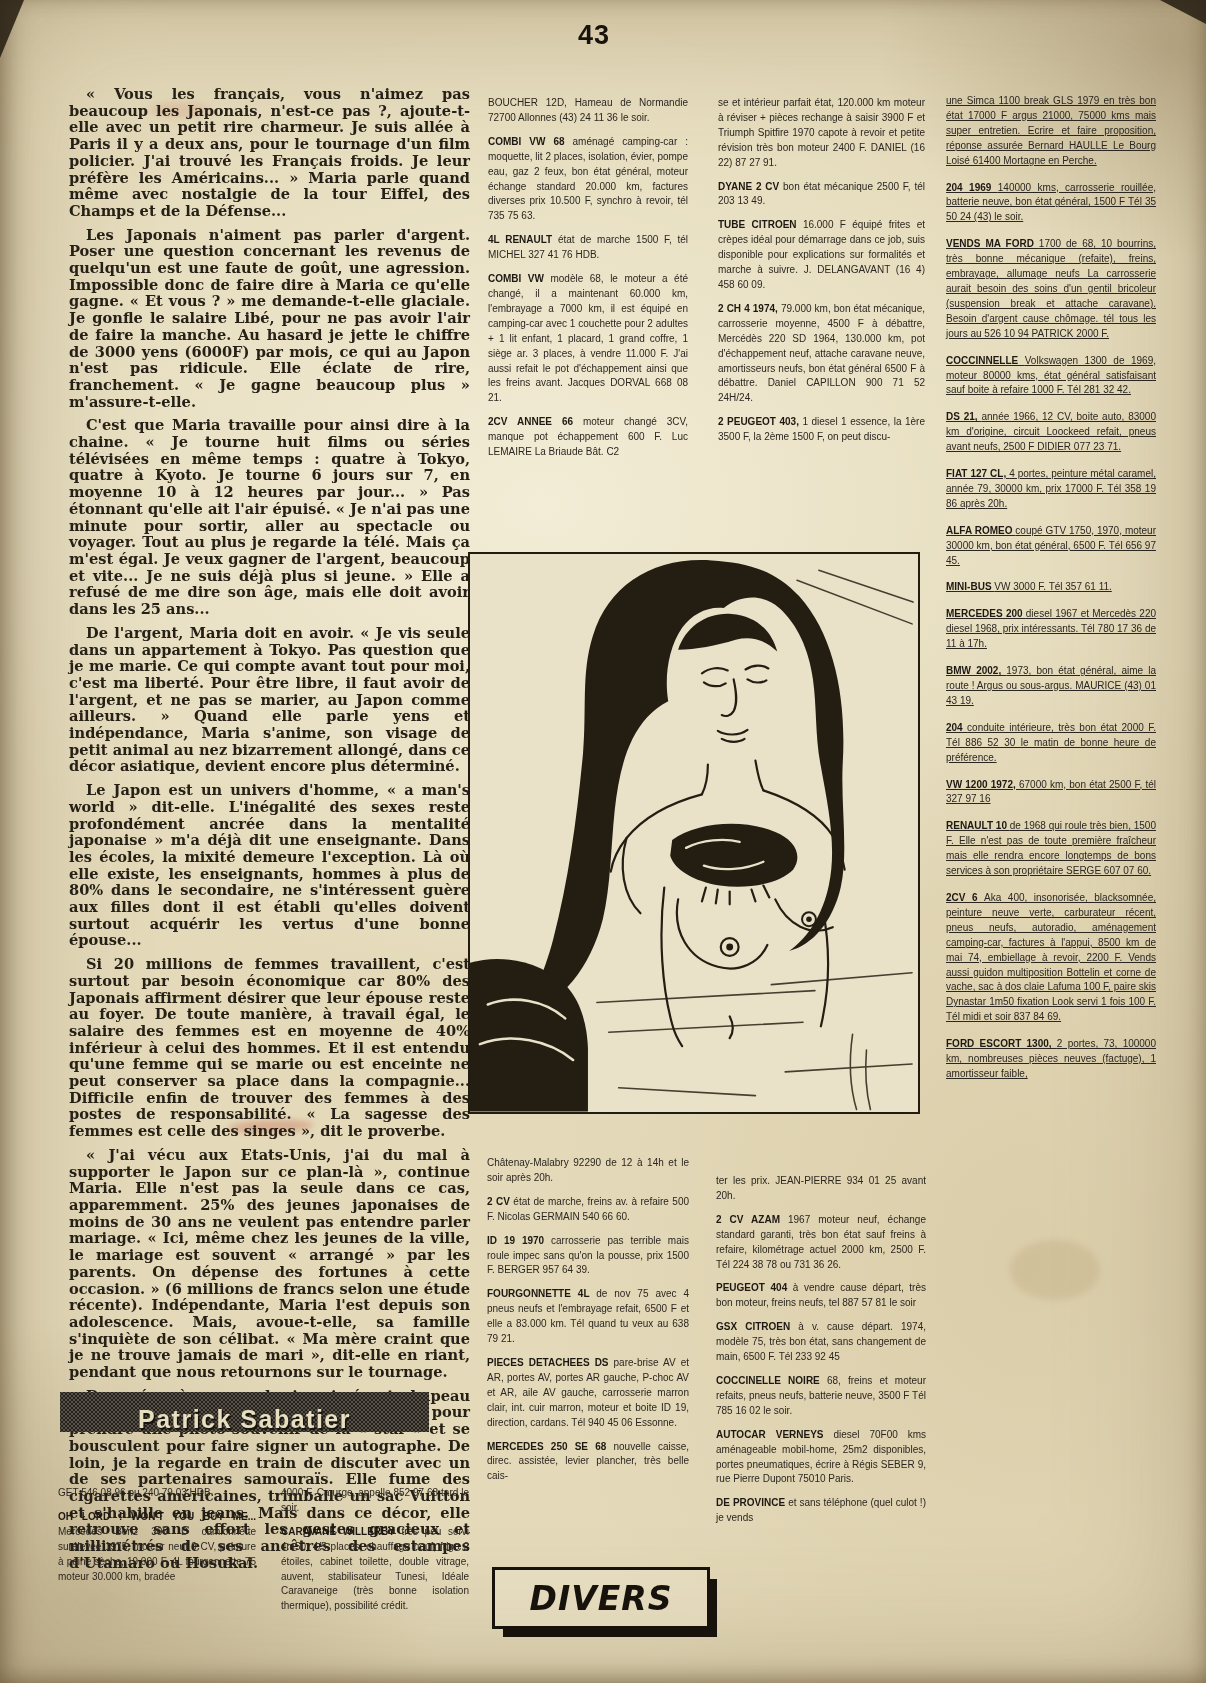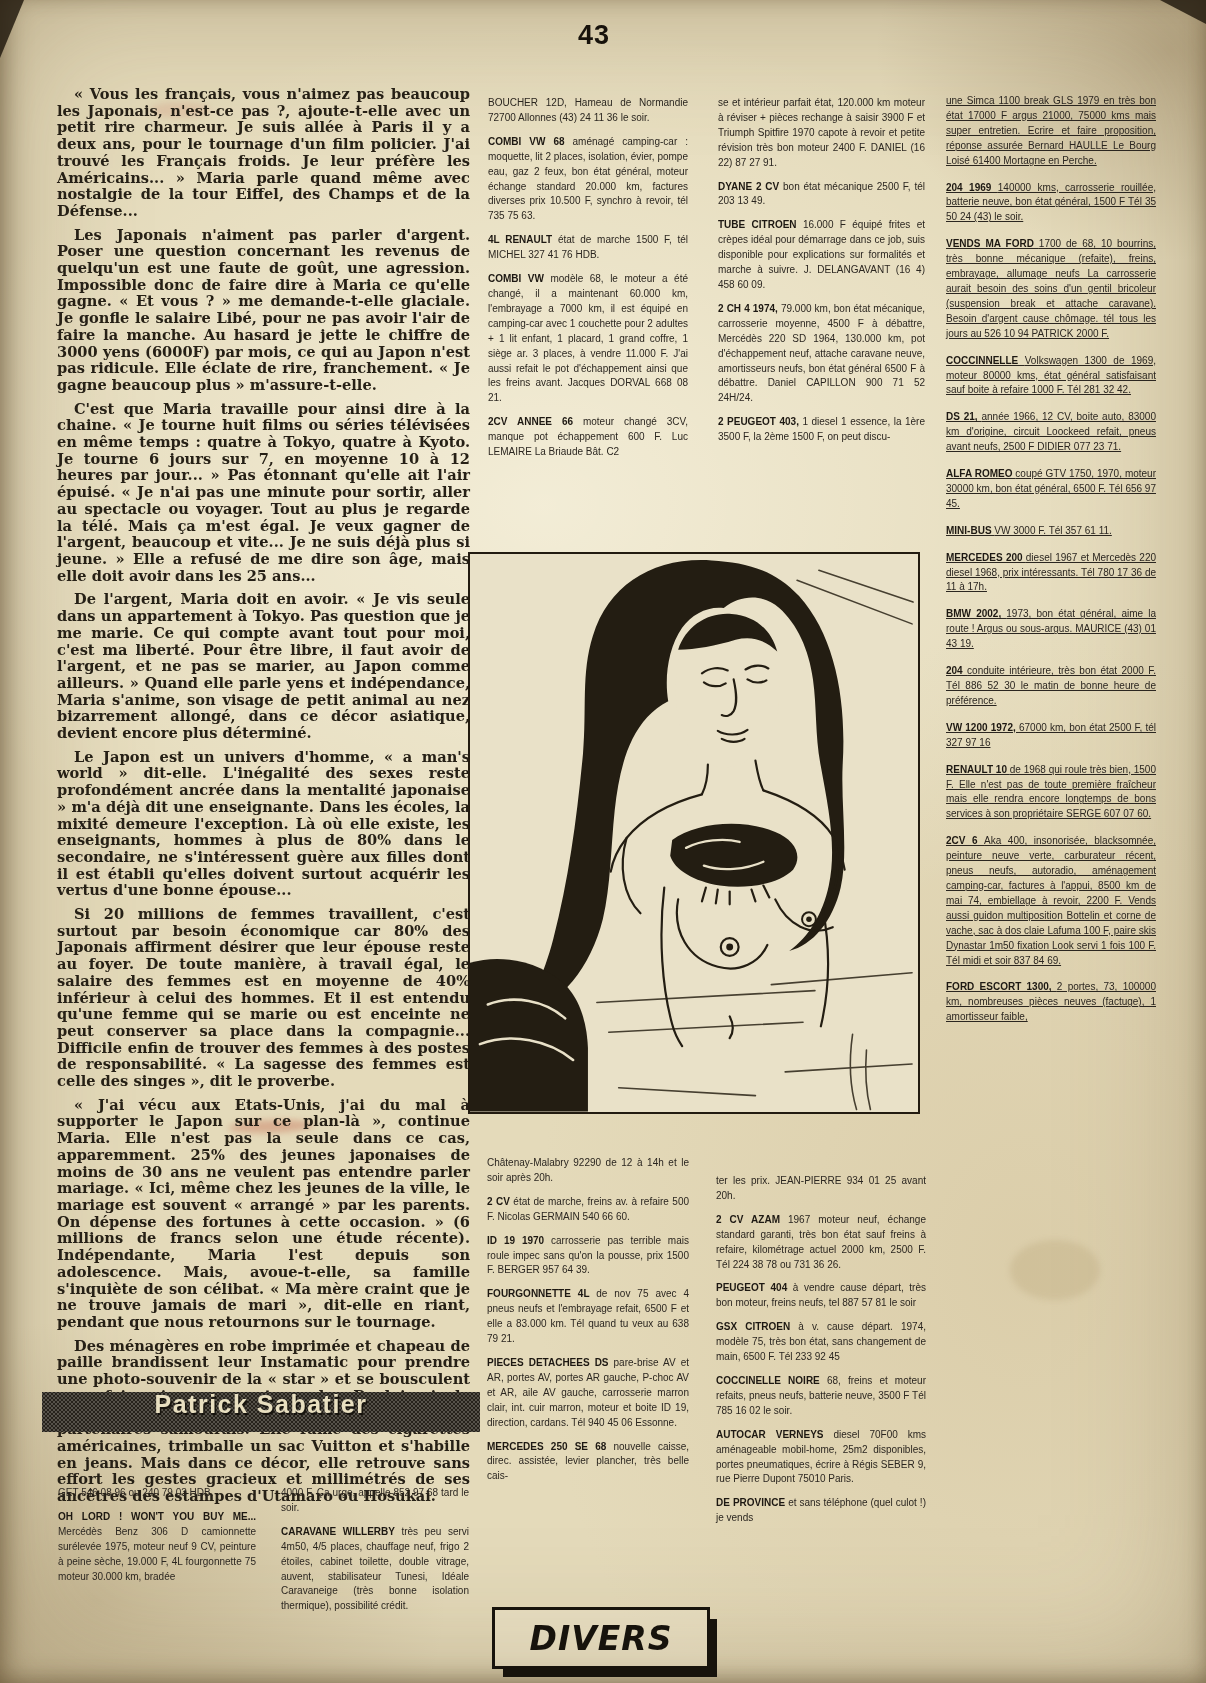--- a/index.html
+++ b/index.html
@@ -19,45 +19,45 @@
   .stain.s1{left:228px;top:1120px;width:86px;height:13px;background:rgba(185,70,45,.30);transform:rotate(-2deg);}
   .stain.s2{left:150px;top:102px;width:60px;height:16px;background:rgba(200,110,90,.18);}
   .stain.s3{left:1010px;top:1240px;width:90px;height:60px;background:rgba(150,120,70,.15);}
 
   .page-number{position:absolute;left:540px;top:22px;width:70px;text-align:right;
     font:700 27px/1 "Liberation Sans",sans-serif;color:#17120b;letter-spacing:1px;}
 
   .article{position:absolute;left:57px;top:86px;width:413px;
     font-family:"DejaVu Serif",serif;font-weight:700;font-size:14.6px;line-height:16.7px;
     text-align:justify;color:#2620166;color:#262016;}
-  .article p{margin:0 0 7px 0;text-indent:17px;}
+  .article p{margin:0 0 7px 12px;text-indent:17px;}
 
   .ads{position:absolute;font-size:10px;line-height:14.9px;text-align:justify;color:#2b2620;margin-top:28px;}
   .ads p.ad{margin:0 0 9px 0;}
   .ads .lead{font-weight:700;color:#1d1812;}
   .col2-top{left:488px;top:68px;width:200px;}
   .col2-bottom{left:487px;top:1128px;width:202px;}
   .col3-top{left:718px;top:68px;width:207px;}
   .col3-bottom{left:716px;top:1146px;width:210px;}
   .col4{left:946px;top:66px;width:210px;text-decoration:underline;}
   .col4 p.ad{margin-bottom:12px;}
   .colA{left:58px;top:1458px;width:198px;}
   .colB{left:281px;top:1458px;width:188px;}
 
-  .banner{position:absolute;left:42px;top:1392px;width:438px;height:40px;
+  .banner{position:absolute;left:60px;top:1392px;width:369px;height:40px;
     background-color:#56524a;
     background-image:radial-gradient(#26221b 26%,transparent 28%),radial-gradient(#26221b 26%,transparent 28%);
     background-size:4px 4px;background-position:0 0,2px 2px;
-    display:flex;align-items:flex-start;justify-content:center;}
+    display:flex;align-items:flex-end;justify-content:center;}
   .banner span{font:700 25px/1 "Liberation Sans",sans-serif;color:#e8dfc0;
     letter-spacing:1.5px;text-shadow:1.5px 1.5px 0 #17140e;}
 
   .divers{position:absolute;left:492px;top:1567px;width:212px;height:56px;
     border:3px solid #17130c;box-shadow:9px 10px 0 -2px #17130c;
-    display:flex;align-items:center;justify-content:center;background:rgba(238,230,205,.35);margin-top:40px;}
+    display:flex;align-items:center;justify-content:center;background:rgba(238,230,205,.35);}
   .divers span{font:italic 700 33px/1 "DejaVu Sans",sans-serif;color:#17130c;letter-spacing:1px;}
 
   .illus{position:absolute;left:468px;top:552px;width:452px;height:562px;
     background:#e9e1c8;border:2px solid #221b10;box-sizing:border-box;}
   .illus svg{display:block;width:100%;height:100%;}
 </style>
 </head>
 <body>
 
 <div class="page">
@@ -134,20 +134,21 @@
       <p class="ad"><b class="lead">DE PROVINCE </b><span class="body">et sans téléphone (quel culot !) je vends</span></p>
     </div>
 
   <div class="ads col4">
 
   <p class="ad"><span class="body">une Simca 1100 break GLS 1979 en très bon état 17000 F argus 21000, 75000 kms mais super entretien. Ecrire et faire proposition, réponse assurée Bernard HAULLE Le Bourg Loisé 61400 Mortagne en Perche.</span></p>
       <p class="ad"><b class="lead">204 1969 </b><span class="body">140000 kms, carrosserie rouillée, batterie neuve, bon état général, 1500 F Tél 35 50 24 (43) le soir.</span></p>
       <p class="ad"><b class="lead">VENDS MA FORD </b><span class="body">1700 de 68, 10 bourrins, très bonne mécanique (refaite), freins, embrayage, allumage neufs La carrosserie aurait besoin des soins d'un gentil bricoleur (suspension break et attache caravane). Besoin d'argent cause chômage. tél tous les jours au 526 10 94 PATRICK 2000 F.</span></p>
       <p class="ad"><b class="lead">COCCINNELLE </b><span class="body">Volkswagen 1300 de 1969, moteur 80000 kms, état général satisfaisant sauf boite à refaire 1000 F. Tél 281 32 42.</span></p>
       <p class="ad"><b class="lead">DS 21, </b><span class="body">année 1966, 12 CV, boite auto, 83000 km d'origine, circuit Loockeed refait, pneus avant neufs, 2500 F DIDIER 077 23 71.</span></p>
+      <p class="ad"><b class="lead">FIAT 127 CL, </b><span class="body">4 portes, peinture métal caramel, année 79, 30000 km, prix 17000 F. Tél 358 19 86 après 20h.</span></p>
       <p class="ad"><b class="lead">ALFA ROMEO </b><span class="body">coupé GTV 1750, 1970, moteur 30000 km, bon état général, 6500 F. Tél 656 97 45.</span></p>
       <p class="ad"><b class="lead">MINI-BUS </b><span class="body">VW 3000 F. Tél 357 61 11.</span></p>
       <p class="ad"><b class="lead">MERCEDES 200 </b><span class="body">diesel 1967 et Mercedès 220 diesel 1968, prix intéressants. Tél 780 17 36 de 11 à 17h.</span></p>
       <p class="ad"><b class="lead">BMW 2002, </b><span class="body">1973, bon état général, aime la route ! Argus ou sous-argus. MAURICE (43) 01 43 19.</span></p>
       <p class="ad"><b class="lead">204 </b><span class="body">conduite intérieure, très bon état 2000 F. Tél 886 52 30 le matin de bonne heure de préférence.</span></p>
       <p class="ad"><b class="lead">VW 1200 1972, </b><span class="body">67000 km, bon état 2500 F, tél 327 97 16</span></p>
       <p class="ad"><b class="lead">RENAULT 10 </b><span class="body">de 1968 qui roule très bien, 1500 F. Elle n'est pas de toute première fraîcheur mais elle rendra encore longtemps de bons services à son propriétaire SERGE 607 07 60.</span></p>
       <p class="ad"><b class="lead">2CV 6 </b><span class="body">Aka 400, insonorisée, blacksomnée, peinture neuve verte, carburateur récent, pneus neufs, autoradio, aménagement camping-car, factures à l'appui, 8500 km de mai 74, embiellage à revoir, 2200 F. Vends aussi guidon multiposition Bottelin et corne de vache, sac à dos claie Lafuma 100 F, paire skis Dynastar 1m50 fixation Look servi 1 fois 100 F. Tél midi et soir 837 84 69.</span></p>
       <p class="ad"><b class="lead">FORD ESCORT 1300, </b><span class="body">2 portes, 73, 100000 km, nombreuses pièces neuves (factuge), 1 amortisseur faible,</span></p>
     </div>

